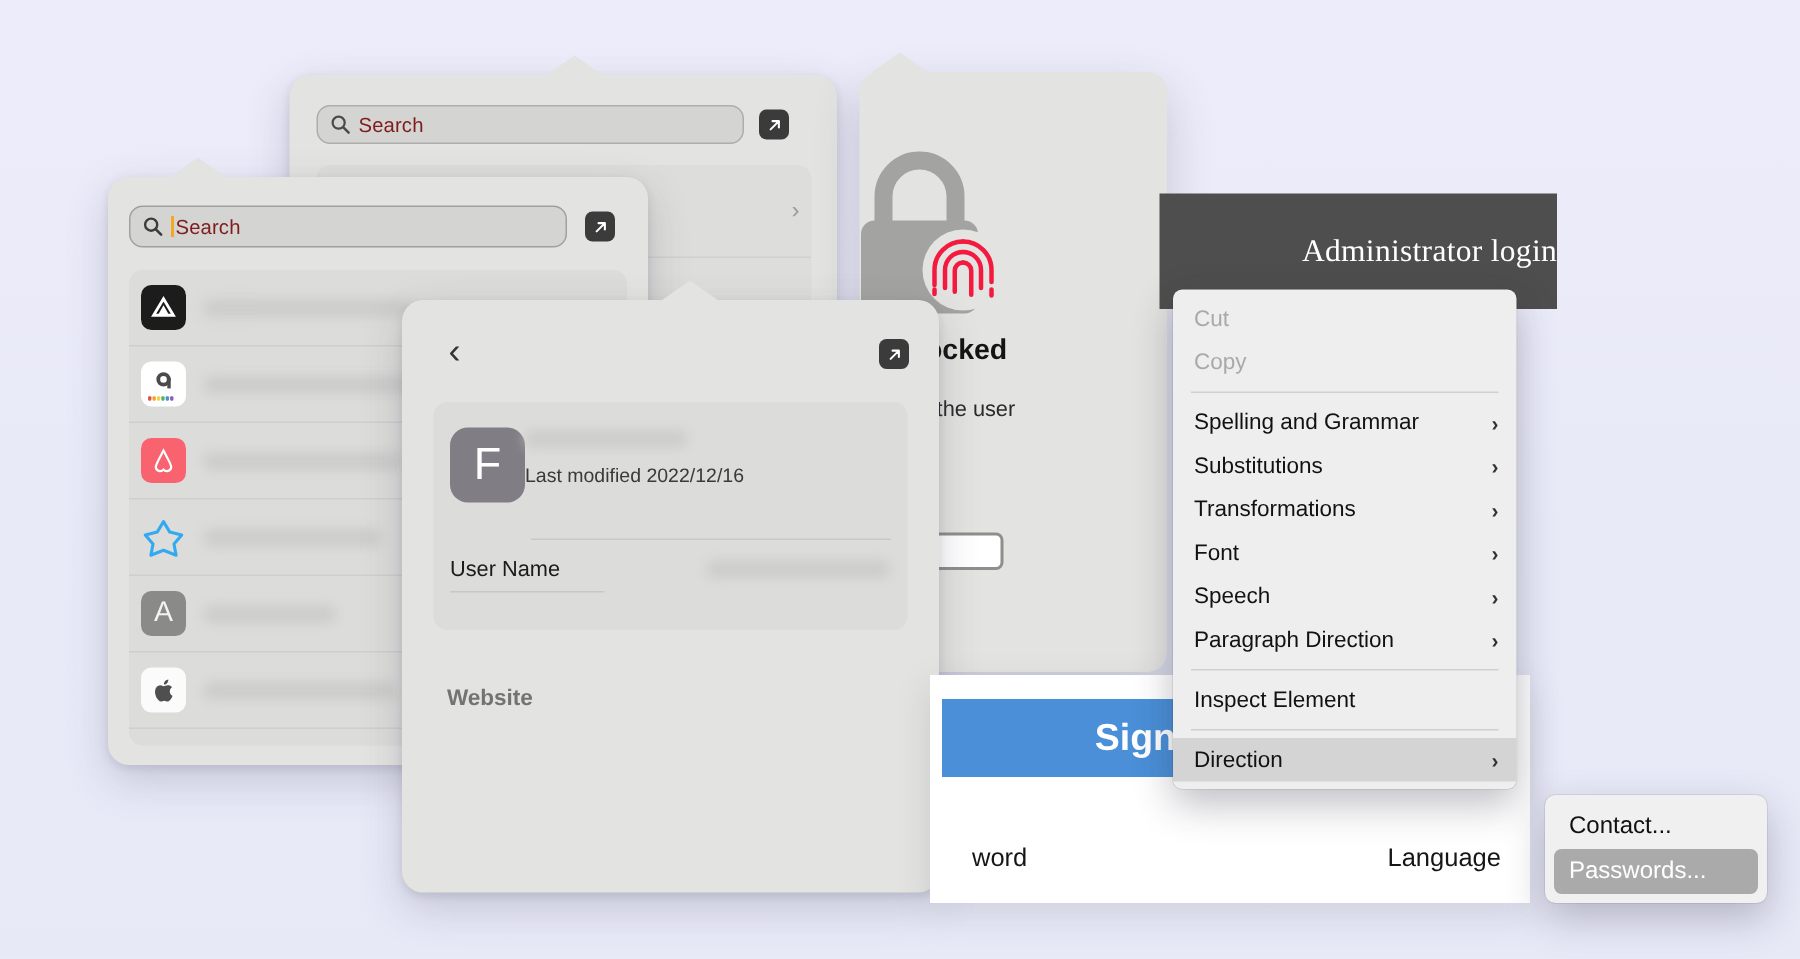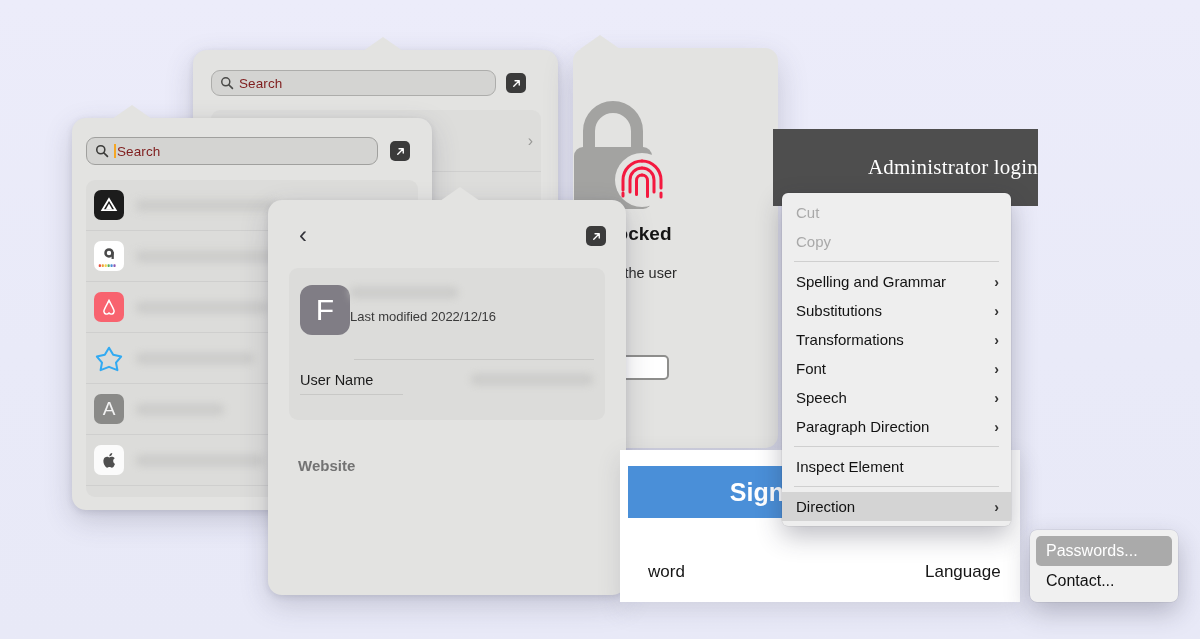--- a/index.html
+++ b/index.html
@@ -377,21 +377,21 @@
 
     <div class="msep"></div>
 
     <div class="mi hl">
       <span>Direction</span>
       <span class="arr">›</span>
     </div>
   </div>
 
   <div class="submenu" style="left:1030px; top:530px; width:136px;">
+    <div class="sub-mi">
+      <span>Contact...</span>
+    </div>
     <div class="sub-mi hl">
       <span>Passwords...</span>
     </div>
-    <div class="sub-mi">
-      <span>Contact...</span>
-    </div>
   </div>
 
 </div>
 
 </body></html>

